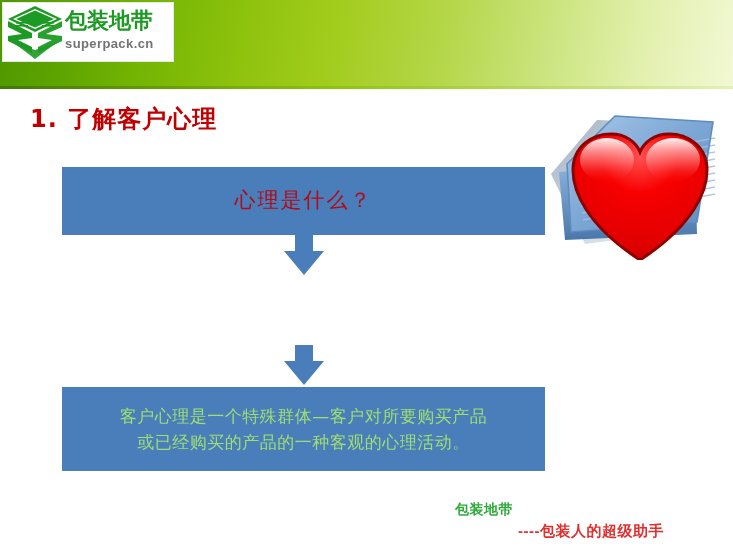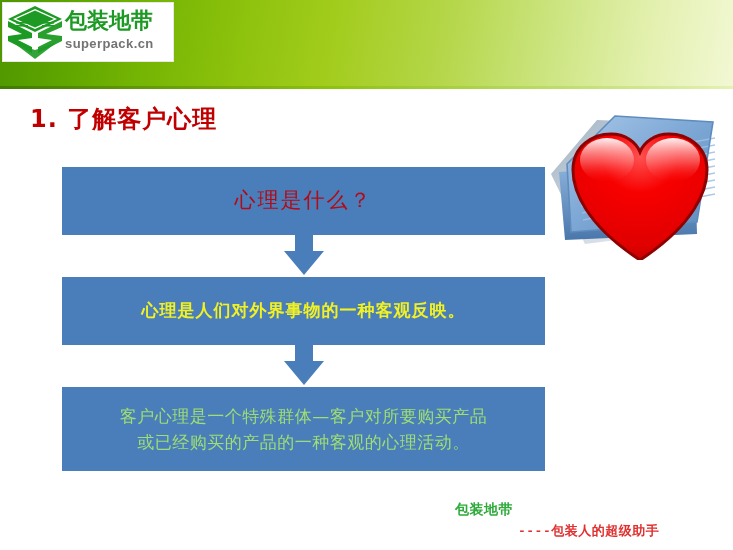--- a/index.html
+++ b/index.html
@@ -179,22 +179,22 @@
     font-size: 14px;
     font-weight: bold;
     color: #2eab3a;
     letter-spacing: 0.5px;
     white-space: nowrap;
   }
   #footer-slogan {
     position: absolute;
     left: 518px;
     top: 522px;
-    font-family: Liberation Mono, monospace;
-    font-size: 13px;
+    font-family: Liberation Sans, sans-serif;
+    font-size: 15px;
     font-weight: bold;
     color: #e03030;
     letter-spacing: 0.5px;
     white-space: nowrap;
   }
 </style>
 </head>
 <body>
 
 <div id="slide">
@@ -290,23 +290,20 @@
   <div id="flow">
 
     <div class="flow-box" id="box-1">
       <span class="box-text-1">心理是什么？</span>
     </div>
 
     <svg class="flow-arrow" id="arrow-1" viewBox="0 0 42 42">
       <polygon points="12,0 30,0 30,16 41,16 21,40 1,16 12,16" fill="#4a7ebb"></polygon>
     </svg>
 
-    <div class="flow-box" id="box-2">
-      <span class="box-text-2">心理是人们对外界事物的一种客观反映。</span>
-    </div>
 
     <svg class="flow-arrow" id="arrow-2" viewBox="0 0 42 42">
       <polygon points="12,0 30,0 30,16 41,16 21,40 1,16 12,16" fill="#4a7ebb"></polygon>
     </svg>
 
     <div class="flow-box" id="box-3">
       <span class="box-text-3">
         <span>客户心理是一个特殊群体—客户对所要购买产品</span><br>
         <span>或已经购买的产品的一种客观的心理活动。</span>
       </span>

